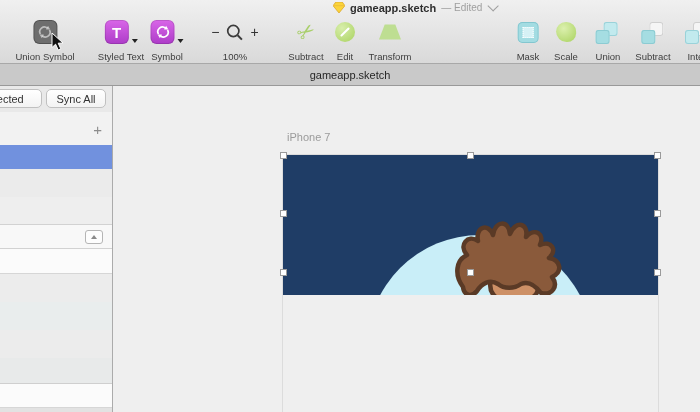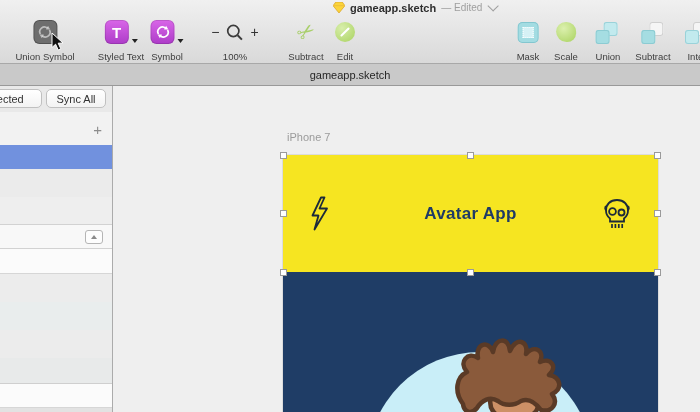--- a/index.html
+++ b/index.html
@@ -170,20 +170,26 @@
         <div class="tb-label">Subtract</div>
       </div>
 
       <div class="tb-item" style="left:345px">
         <div class="icon-wrap">
             <div class="edit-circle"></div>
           </div>
         <div class="tb-label">Edit</div>
       </div>
 
+      <div class="tb-item" style="left:390px">
+        <div class="icon-wrap">
+            <div class="transform-shape"></div>
+          </div>
+        <div class="tb-label">Transform</div>
+      </div>
 
 
 
       <div class="tb-item" style="left:528px">
         <div class="icon-wrap">
             <div class="mask-sq">
               <div class="mask-inner"></div>
             </div>
           </div>
         <div class="tb-label">Mask</div>
@@ -257,37 +263,20 @@
     <div class="sb-row" style="top:272px;height:26px;background:#e8eaea;border-bottom:1px solid #cfcfcf;box-sizing:border-box;"></div>
     <div class="sb-row" style="top:298px;height:24px;background:#fbfbfb;border-bottom:1px solid #d6d6d6;box-sizing:border-box;"></div>
     <div class="sb-row" style="top:322px;height:4px;background:#e2e2e2;"></div>
   </div>
 
   <div class="canvas">
     <div class="artboard-label">iPhone 7</div>
 
     <div class="artboard">
 
-      <div class="art-header" style="background:#f6e521;">
-        <svg width="22" height="36" viewBox="0 0 22 36">
-          <path d="M12,1.5 L15.5,1.5 L10.5,12.5 L18,12.5 L5.5,33.5 L9.5,19.5 L3.5,19.5 Z" fill="none" stroke="#1c2a3a" stroke-width="1.8" stroke-linejoin="round"></path>
-        </svg>
-        <div class="art-title" style="color:#1e3a66;">Avatar App</div>
-        <svg width="30" height="32" viewBox="0 0 30 32">
-          <path d="M15,2 C8,2 4,6.5 4,12.5 C4,16.5 6,19 8,20.5 L8,23.5 L22,23.5 L22,20.5 C24,19 26,16.5 26,12.5 C26,6.5 22,2 15,2 Z" fill="none" stroke="#1c2a3a" stroke-width="1.8"></path>
-          <path d="M4.5,8 C2.5,8.5 2.5,12 4.8,12.5" fill="none" stroke="#1c2a3a" stroke-width="1.6"></path>
-          <path d="M25.5,8 C27.5,8.5 27.5,12 25.2,12.5" fill="none" stroke="#1c2a3a" stroke-width="1.6"></path>
-          <circle cx="10.5" cy="13.5" r="3.4" fill="none" stroke="#1c2a3a" stroke-width="1.8"></circle>
-          <circle cx="19.5" cy="14.5" r="3" fill="none" stroke="#1c2a3a" stroke-width="1.8"></circle>
-          <line x1="10" y1="26" x2="10" y2="30" stroke="#1c2a3a" stroke-width="1.7"></line>
-          <line x1="13.4" y1="26" x2="13.4" y2="30" stroke="#1c2a3a" stroke-width="1.7"></line>
-          <line x1="16.8" y1="26" x2="16.8" y2="30" stroke="#1c2a3a" stroke-width="1.7"></line>
-          <line x1="20.2" y1="26" x2="20.2" y2="30" stroke="#1c2a3a" stroke-width="1.7"></line>
-        </svg>
-      </div>
 
       <div class="art-body" style="background:#1f3d66;">
         <svg width="375" height="140" viewBox="0 0 375 140">
           <circle cx="197" cy="193" r="113" fill="#c9eef8"></circle>
 
           <path d="M208,124 C214,117 244,116 254,123 C258,133 256,146 232,147 C210,147 205,136 208,124 Z" fill="#cd9066" stroke="#5a3a26" stroke-width="4.5" stroke-linejoin="round"></path>
 
           <path d="M180,132
                    C171,120 173,105 184,100
                    C175,90 185,79 195,86

